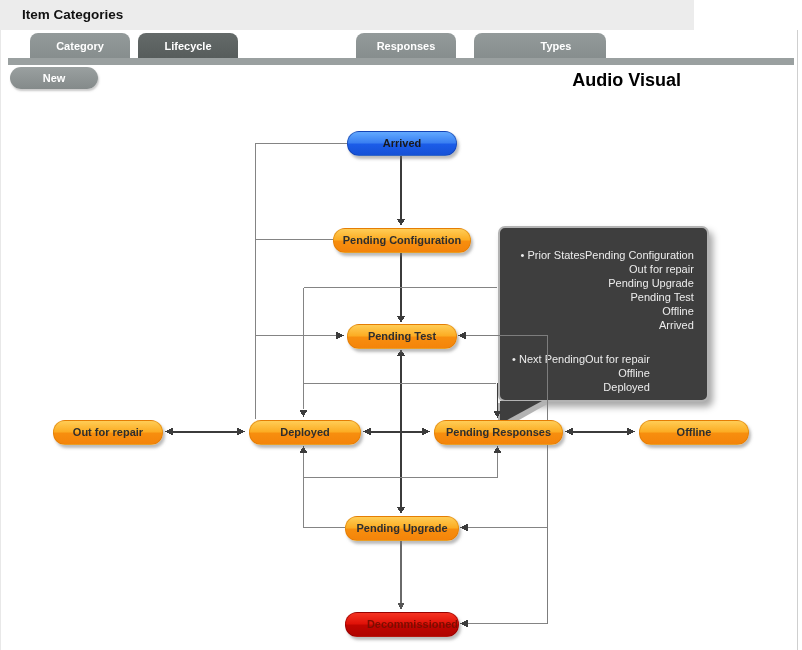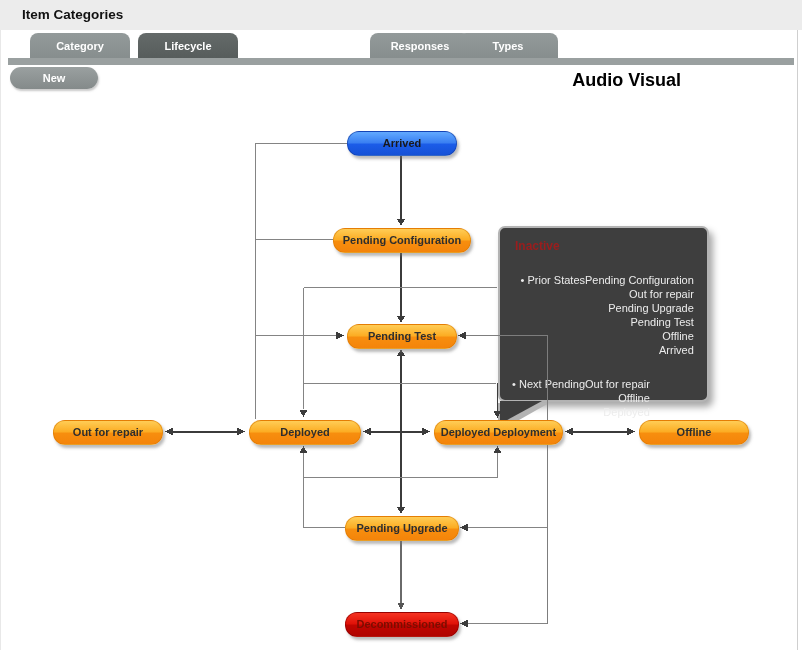--- a/index.html
+++ b/index.html
@@ -3,38 +3,38 @@
 <meta charset="utf-8">
 <style>
   html,body{margin:0;padding:0;}
   body{
     width:802px;height:650px;overflow:hidden;position:relative;
     background:#ffffff;
     font-family:"Liberation Sans", sans-serif;
     -webkit-font-smoothing:antialiased;
   }
   .titlebar{
-    position:absolute;left:0;top:0;width:802px;height:30px;
+    position:absolute;left:0;top:0;width:694px;height:30px;
     background:#ececec;border-bottom:1px solid #f7f7f7;
   }
   .titlebar span{
     position:absolute;left:22px;top:7px;
     font-size:13.5px;font-weight:bold;color:#111;
   }
   .tabbar{position:absolute;left:0;top:30px;width:802px;height:28px;background:#fff;}
   .tab{
     position:absolute;top:3px;height:25px;width:100px;
     background:linear-gradient(to bottom,#939a9a,#878e8e);
     border-radius:8px 8px 0 0;
     color:#fff;font-size:11px;font-weight:bold;
     text-align:center;line-height:26px;cursor:pointer;
   }
   .tab.active{background:linear-gradient(to bottom,#646a69,#575d5c);text-align:center;}
   .tab-cat{left:30px;} .tab-life{left:138px;} .tab-class{left:246px;}
-  .tab-resp{left:370px;} .tab-types{left:458px;}
+  .tab-resp{left:356px;} .tab-types{left:474px;padding-left:32px;}
   .tabstrip-bar{
     position:absolute;left:8px;top:58px;width:786px;height:7px;
     background:#9aa0a0;
   }
   .toolbar{position:absolute;left:0;top:65px;width:694px;height:30px;}
   .new-btn{
     position:absolute;left:10px;top:2px;width:88px;height:22px;
     background:linear-gradient(to bottom,#9aa0a0,#848a8a);
     border:none;border-radius:11px;
     color:#fff;font-family:"Liberation Sans",sans-serif;
@@ -76,21 +76,21 @@
   .node.orange{
     background:linear-gradient(to bottom,#ffcd56 0%,#fcad24 46%,#f78e0e 54%,#f4840a 100%);
     border:1px solid rgba(215,120,0,.55);color:#2e2e2e;
   }
   .node.blue{
     background:linear-gradient(to bottom,#62a9ff 0%,#3a80f2 46%,#1b5ce8 54%,#1551d6 100%);
     border:1px solid rgba(20,60,160,.6);color:#18181c;
   }
   .node.red{
     background:linear-gradient(to bottom,#f53322 0%,#e01208 46%,#c00500 54%,#b00300 100%);
-    border:1px solid rgba(130,0,0,.55);color:#7c0d00;
+    border:1px solid rgba(130,0,0,.55);color:#7c0d00;text-align:right;
   }
   .n-arrived{left:347px;top:131px;width:108px;}
   .n-pconfig{left:333px;top:228px;width:136px;}
   .n-ptest{left:347px;top:324px;width:108px;}
   .n-outrepair{left:53px;top:420px;width:108px;}
   .n-deployed{left:249px;top:420px;width:110px;}
   .n-pdeploy{left:434px;top:420px;width:127px;}
   .n-offline{left:639px;top:420px;width:108px;}
   .n-pupgrade{left:345px;top:516px;width:112px;}
   .n-decomm{left:345px;top:612px;width:112px;}
@@ -159,21 +159,20 @@
     <line x1="497.5" y1="477.5" x2="497.5" y2="453" stroke="#848484" stroke-width="1.2"></line>
     <polygon points="493.5,453 501.5,453 497.5,446" fill="#3b3b3b"></polygon>
     <line x1="303.5" y1="527.5" x2="345" y2="527.5" stroke="#848484" stroke-width="1.2"></line>
     <line x1="467" y1="527.5" x2="547" y2="527.5" stroke="#848484" stroke-width="1.2"></line>
     <polygon points="468,523.5 468,531.5 460,527.5" fill="#3b3b3b"></polygon>
     <line x1="467" y1="623.5" x2="547" y2="623.5" stroke="#848484" stroke-width="1.2"></line>
     <polygon points="468,619.5 468,627.5 460,623.5" fill="#3b3b3b"></polygon>
   </svg>
 
   <div class="tooltip">
-    <div class="tip-title">Inactive</div>
     <div class="tip-row">
       <div class="tip-label">Prior States</div>
       <div class="tip-values">
         <div>Pending Configuration</div>
         <div>Out for repair</div>
         <div>Pending Upgrade</div>
         <div>Pending Test</div>
         <div>Offline</div>
         <div>Arrived</div>
       </div>
@@ -196,17 +195,17 @@
     <polygon points="466,331.5 466,339.5 458,335.5" fill="#3b3b3b"></polygon>
     <line x1="497.5" y1="383" x2="497.5" y2="411" stroke="#3b3b3b" stroke-width="1.6"></line>
     <polygon points="493.5,411 501.5,411 497.5,418" fill="#3b3b3b"></polygon>
   </svg>
 
   <div class="node blue n-arrived">Arrived</div>
   <div class="node orange n-pconfig">Pending Configuration</div>
   <div class="node orange n-ptest">Pending Test</div>
   <div class="node orange n-outrepair">Out for repair</div>
   <div class="node orange n-deployed">Deployed</div>
-  <div class="node orange n-pdeploy">Deployed Deployment</div>
+  <div class="node orange n-pdeploy">Pending Responses</div>
   <div class="node orange n-offline">Offline</div>
   <div class="node orange n-pupgrade">Pending Upgrade</div>
   <div class="node red n-decomm">Decommissioned</div>
 </div>
 
 </body></html>

